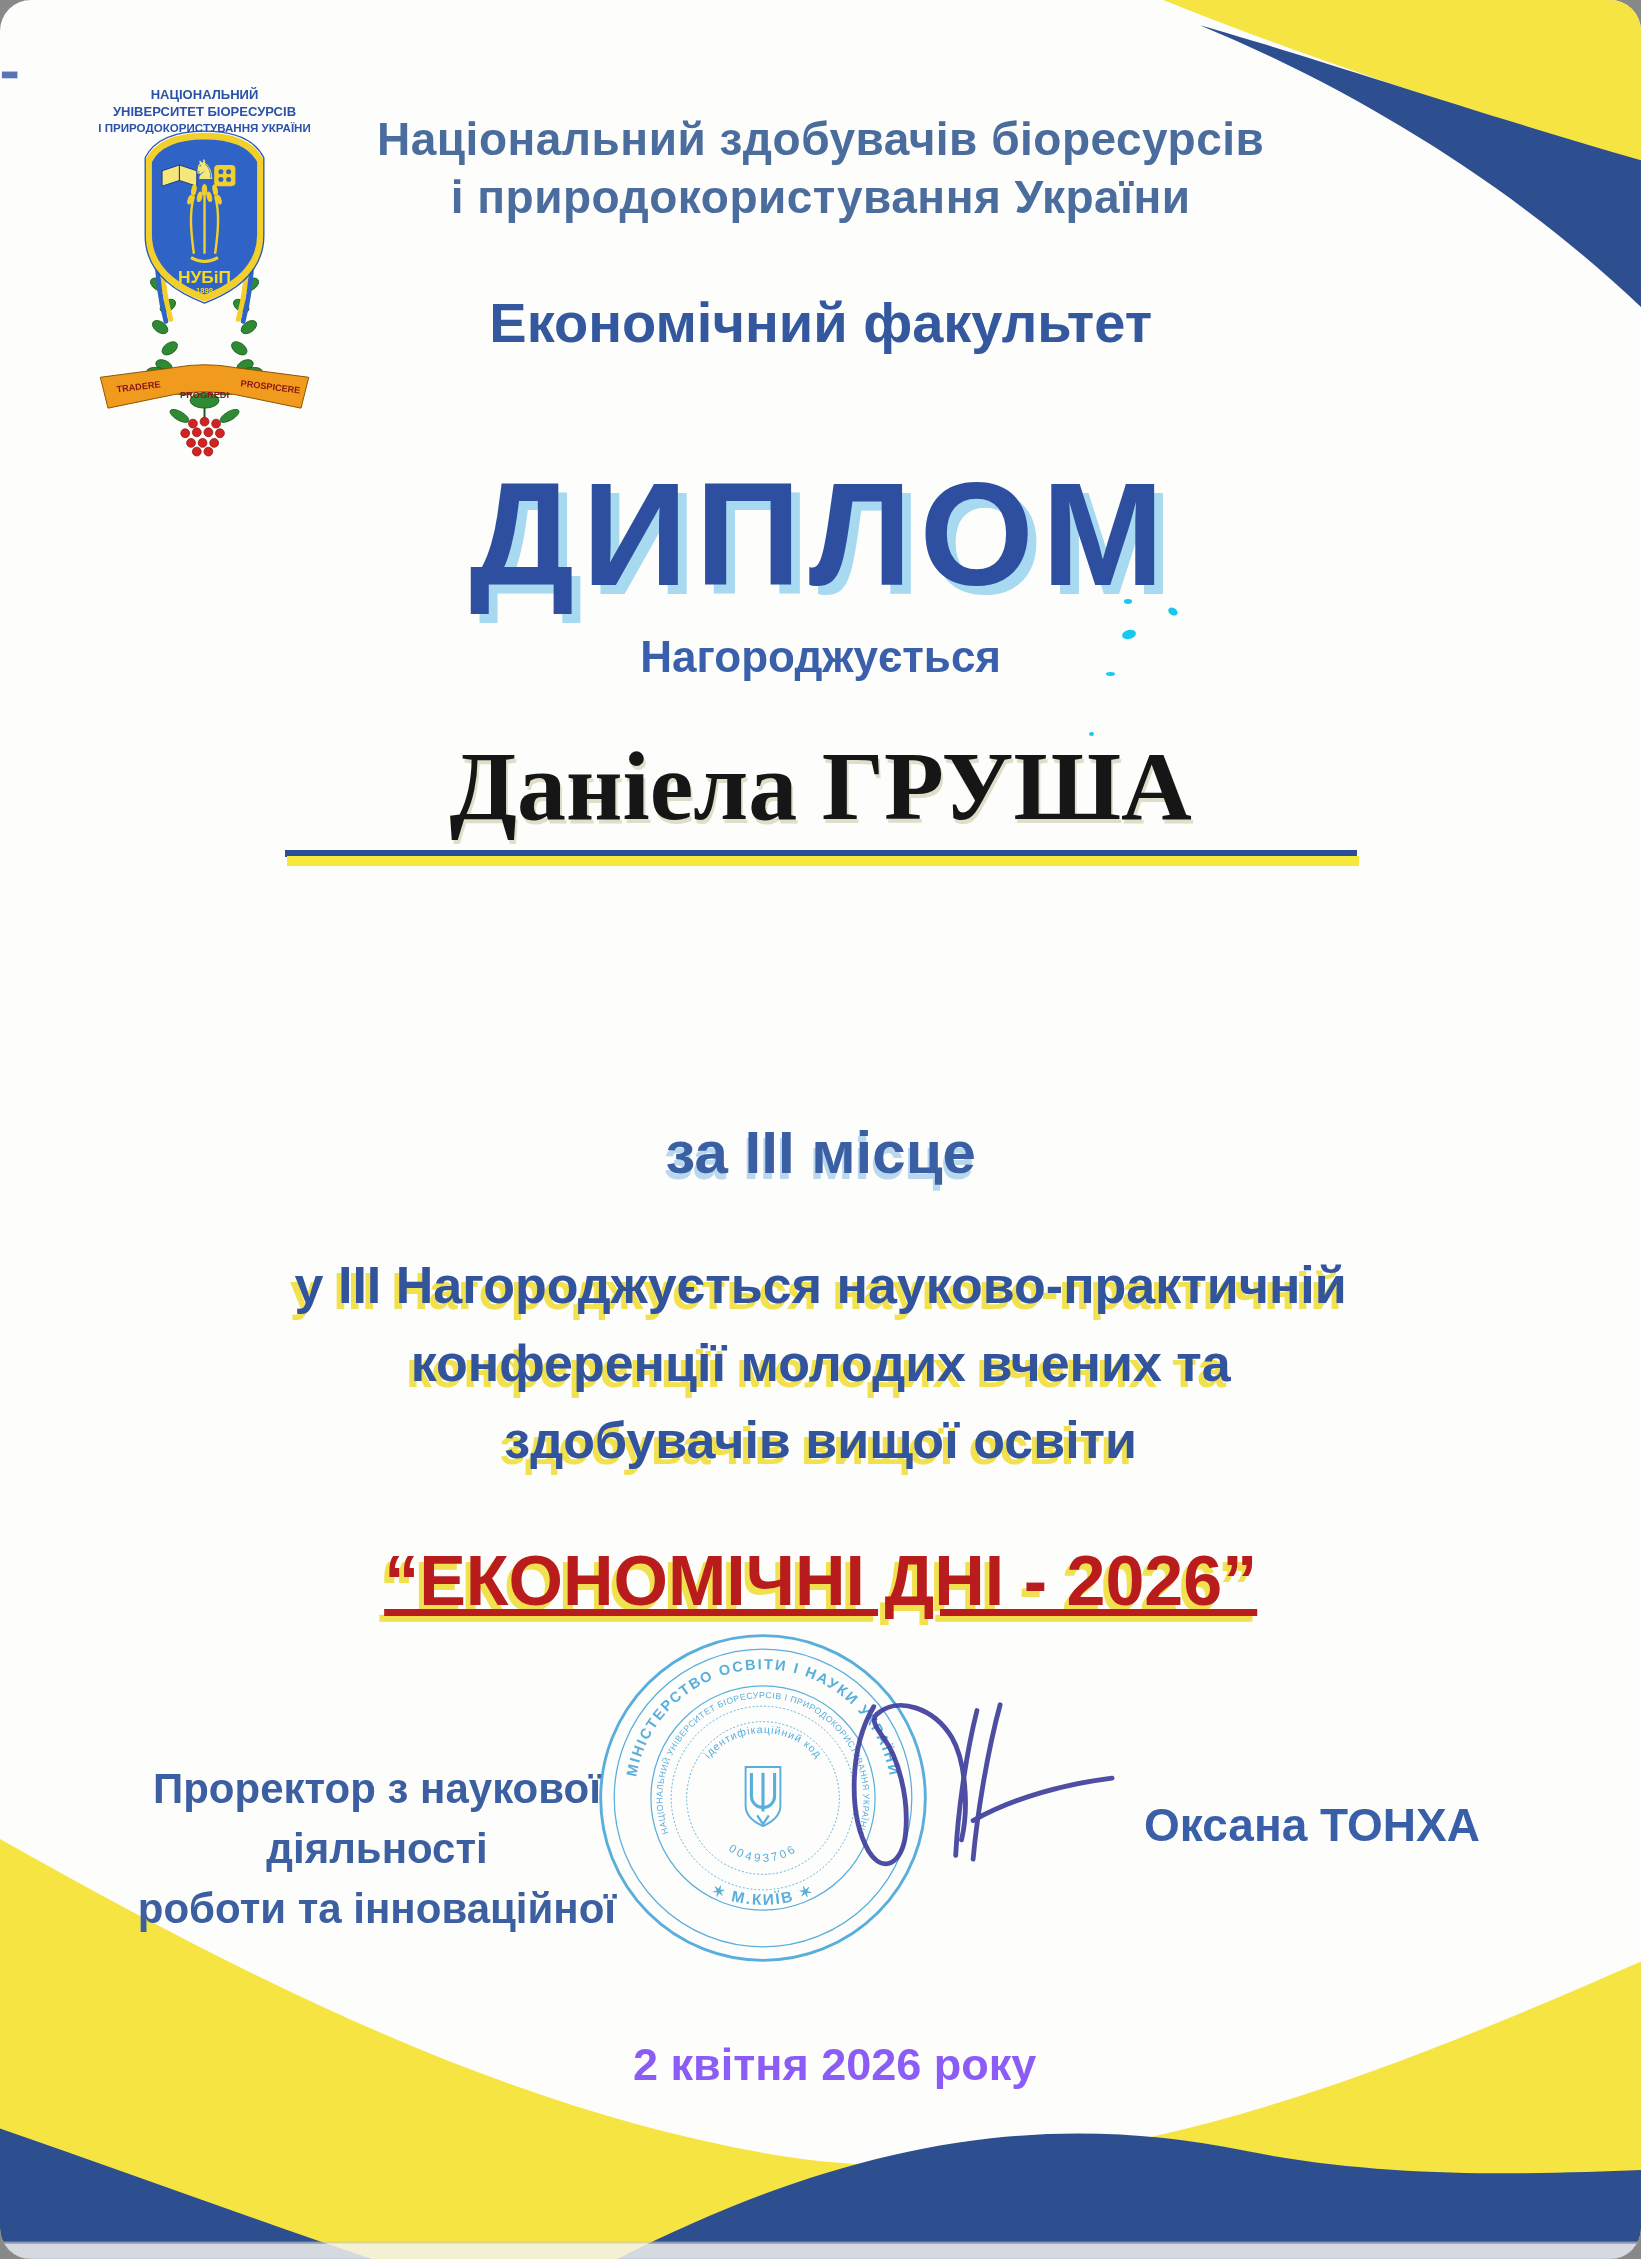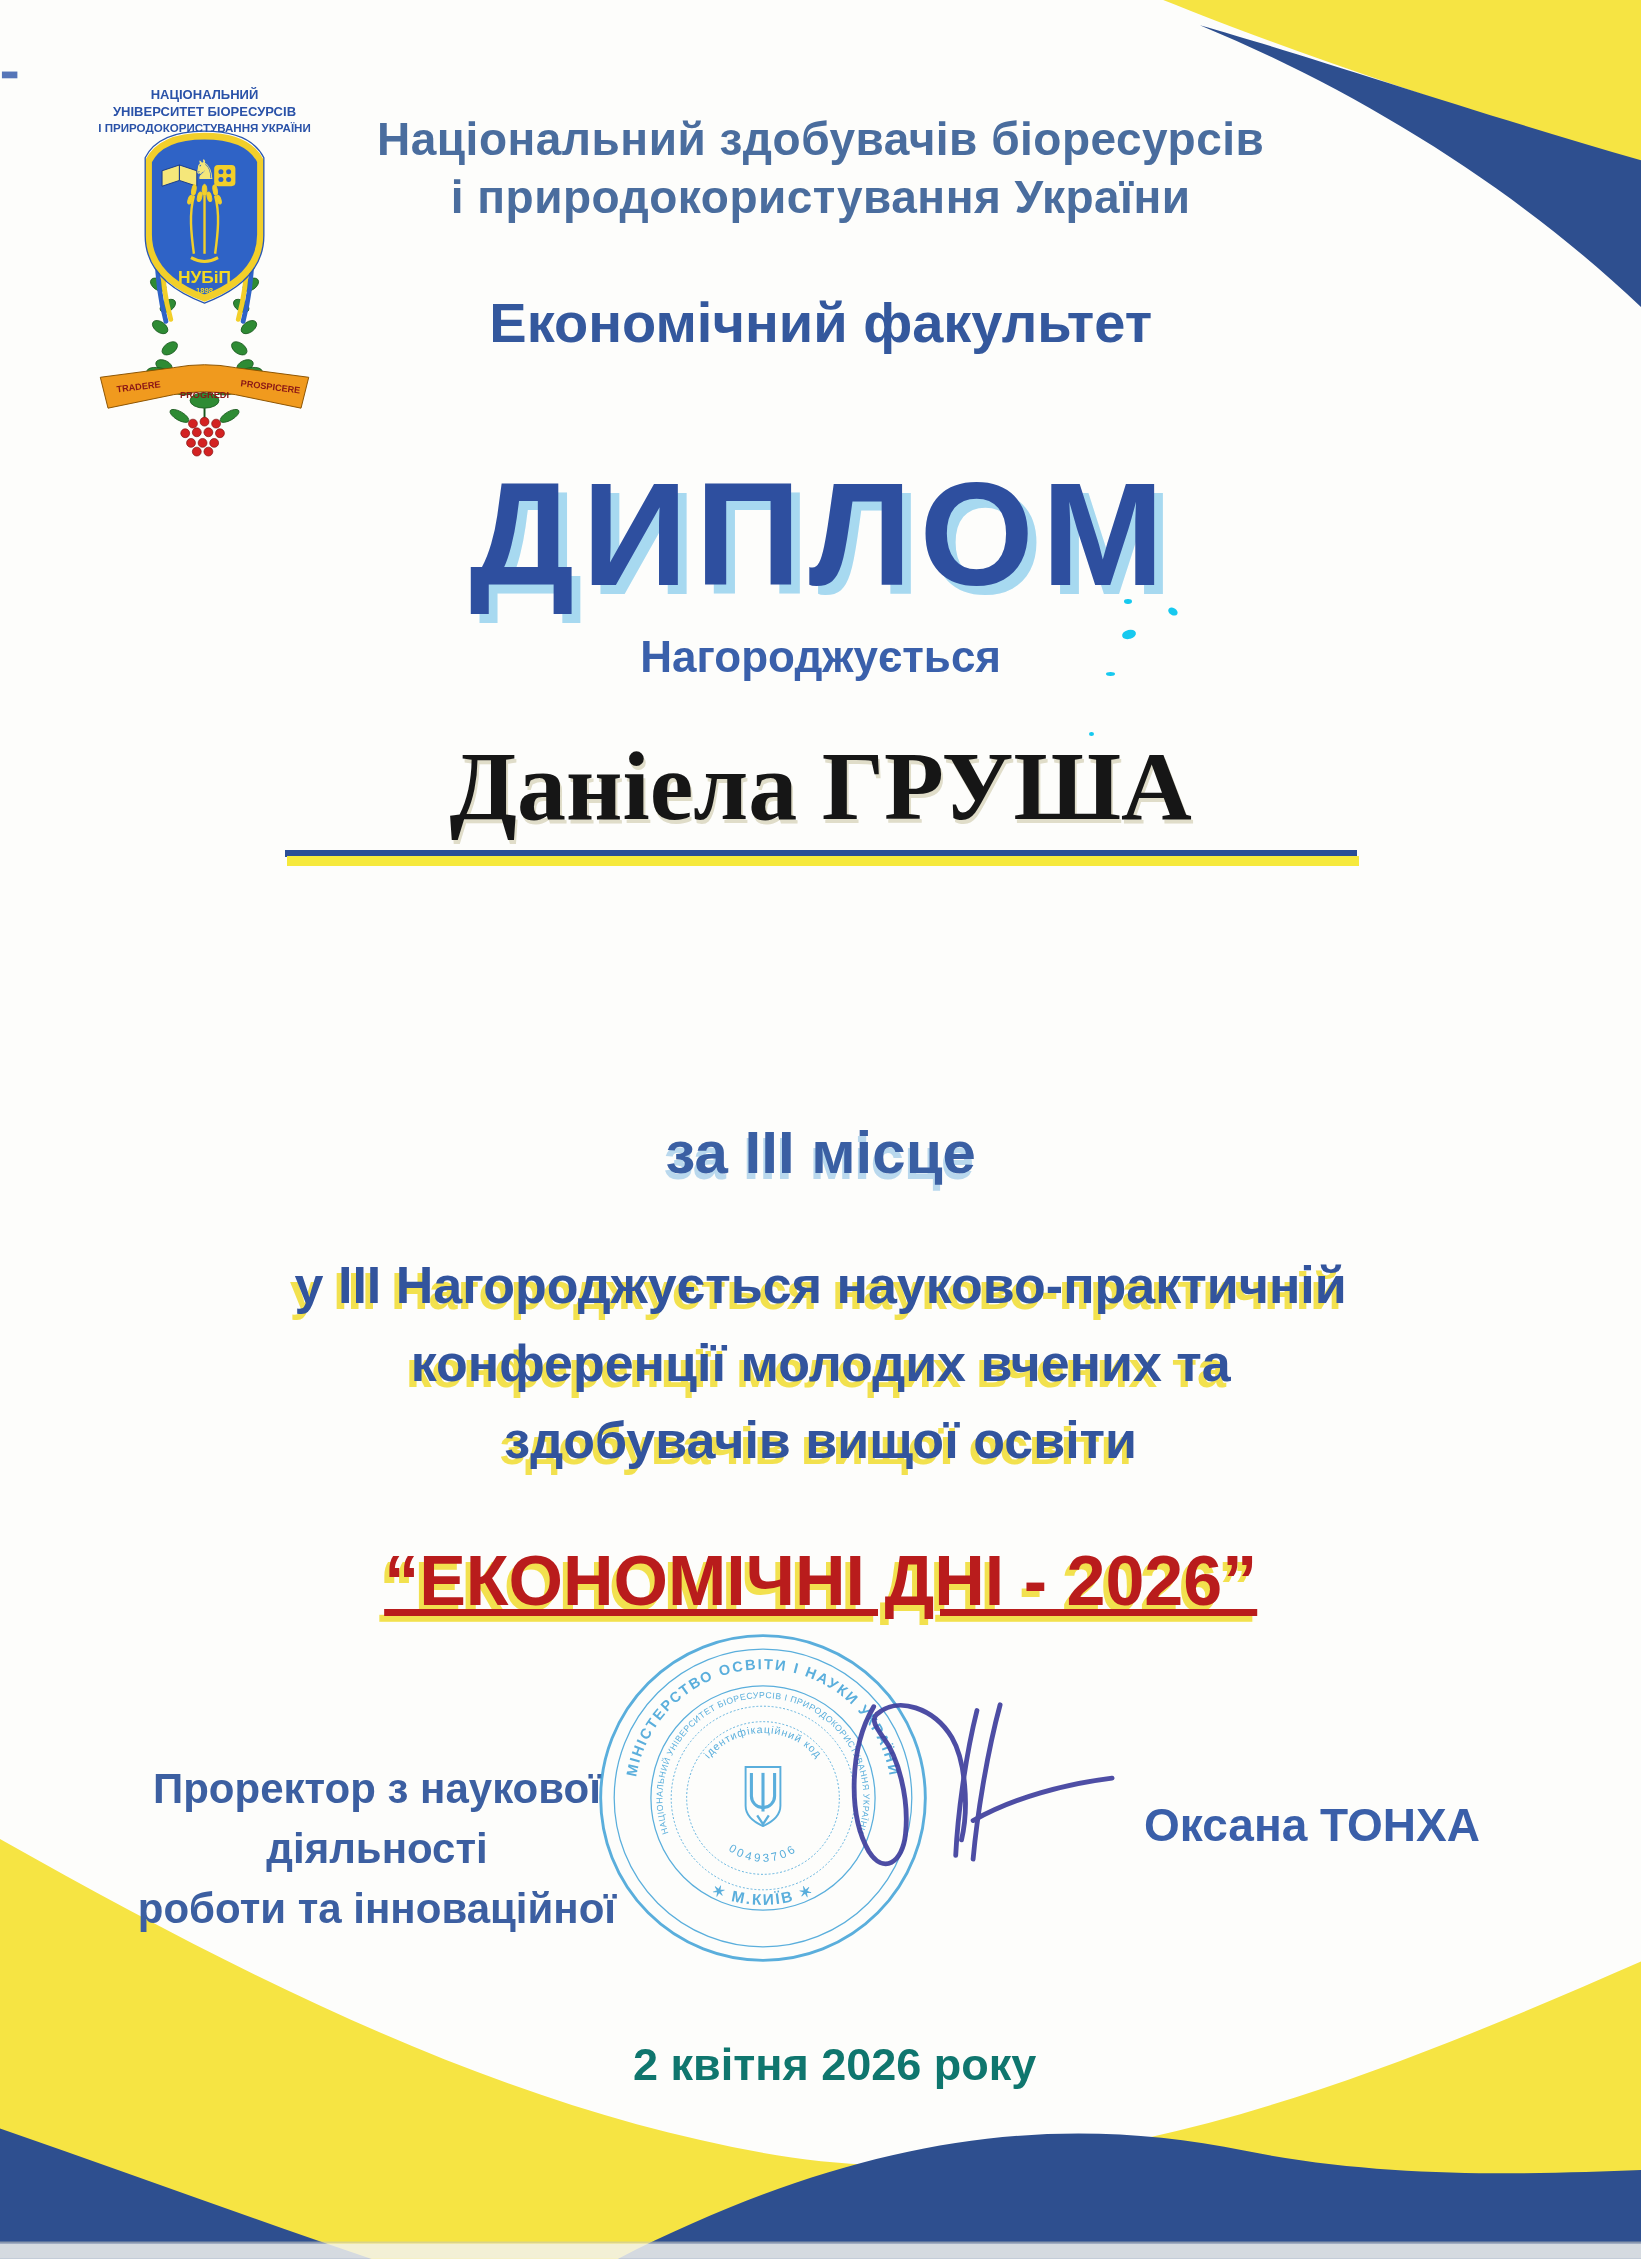--- a/index.html
+++ b/index.html
@@ -1,37 +1,37 @@
 <!DOCTYPE html>
 <html><head>
 <meta charset="utf-8">
 <style>
   html,body{margin:0;padding:0;background:#888;}
   #page{position:relative;width:1641px;height:2259px;margin:0 auto;background:#fdfdfb;
-        overflow:hidden;font-family:"Liberation Sans",sans-serif;}
+        overflow:hidden;font-family:"Liberation Sans",sans-serif;border-radius:31px;}
   .layer{position:absolute;inset:0;}
   svg{display:block;}
   .centered{position:absolute;left:9.7px;width:1622px;text-align:center;}
   .org-line{font-weight:bold;font-size:46px;line-height:55px;color:#4a6d9e;letter-spacing:0.5px;}
   .faculty{font-weight:bold;font-size:56px;color:#34589d;}
   .diploma-title{font-weight:bold;font-size:147px;letter-spacing:7.7px;color:#2e4f9f;
                  text-shadow:8.7px 8.7px 0 #a7d9f0;}
   .awarded{font-weight:bold;font-size:44px;color:#3a60ab;}
   .recipient-name{font-family:"Liberation Serif",serif;font-weight:bold;font-size:98px;
                   color:#161616;text-shadow:1.9px 3.9px 0 rgba(170,160,110,.35);}
   .rule{position:absolute;}
   .place{font-weight:bold;font-size:60px;color:#3a5fa3;text-shadow:-1.9px 5.8px 0 rgba(130,185,225,.55);}
   .conf-line{font-weight:bold;font-size:52px;line-height:77px;color:#32549d;
              text-shadow:-4.8px 5.8px 0 #f2e14e;}
   .event-name{font-weight:bold;font-size:70px;color:#b91c1c;text-shadow:-4.8px 5.8px 0 #f2e14e;text-decoration:underline;}
   .prorektor{position:absolute;left:68px;top:1759px;width:618px;text-align:center;
              font-weight:bold;font-size:42px;line-height:60px;color:#3c5fa1;z-index:2;}
   .signer{position:absolute;left:1144px;top:1798px;font-weight:bold;font-size:46px;
           color:#3a5fa9;z-index:2;}
-  .date-line{font-weight:bold;font-size:45px;color:#0f766e;margin-left:28px;}
+  .date-line{font-weight:bold;font-size:45px;color:#8b5cf6;margin-left:28px;}
   .speck{position:absolute;background:#17c9ef;border-radius:50%;z-index:2;}
   .z2{z-index:2;}
 </style>
 </head>
 <body>
 
 <div id="page">
 
   <svg class="layer" width="1641" height="2259" viewBox="0 0 1700 2340" aria-hidden="true">
 

